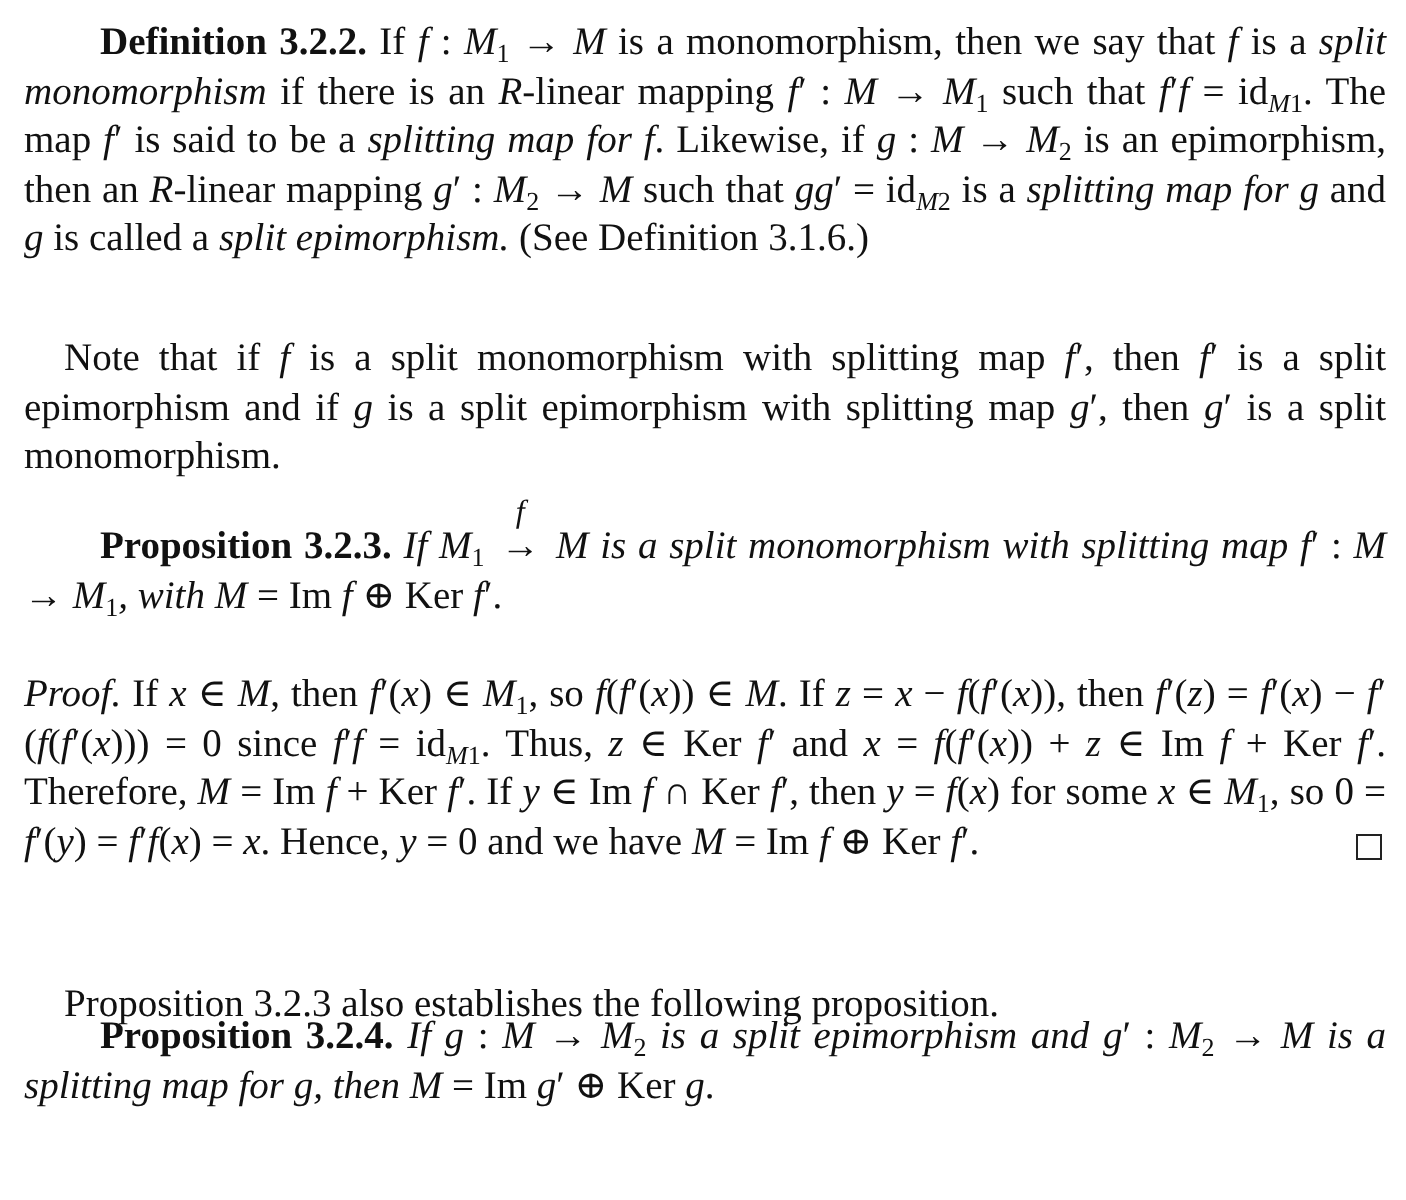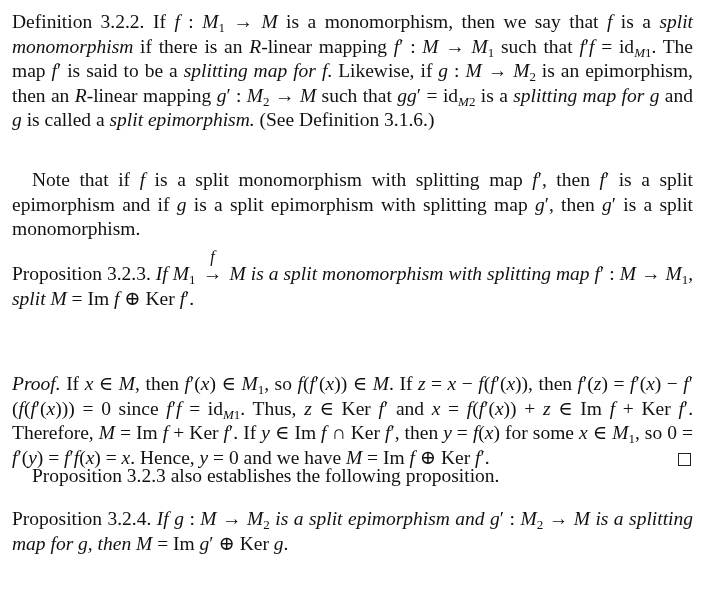--- a/index.html
+++ b/index.html
@@ -6,21 +6,21 @@
     body {
       width: 703px; height: 600px; overflow: hidden;
       font-family: "Liberation Serif", "DejaVu Serif", serif;
       color: #111;
       font-size: 19.5px;
       line-height: 24.5px;
     }
     .page { position: relative; padding: 0 12px 0 12px; }
     .block { position: absolute; left: 12px; right: 10px; text-align: justify; }
     .block p { margin: 0; }
-    .b { font-weight: normal; }
+    .b { font-weight: bold; margin-left: 38px; }
     .i { font-style: italic; }
     .sub { font-size: 13px; vertical-align: -4px; line-height: 0; }
     .indent { text-indent: 20px; }
     .qed {
       float: right; display: inline-block; width: 11px; height: 11px;
       border: 1.3px solid #222; margin-top: 7px; margin-right: 2px;
     }
     .stack { display: inline-block; position: relative; width: 24px; text-align: center; }
     .stack .over { position: absolute; left: 0; right: 0; top: -17px; font-style: italic; font-size: 16px; }
   </style>
@@ -36,33 +36,33 @@
     </p>
   </div>
 
   <div class="block" style="top:168px;">
     <p class="indent">Note that if <i>f</i> is a split monomorphism with splitting map <i>f</i>′, then <i>f</i>′ is a split epimorphism and if <i>g</i> is a split epimorphism with splitting map <i>g</i>′, then <i>g</i>′ is a split monomorphism.</p>
   </div>
 
   <div class="block" style="top:262px;">
     <p>
       <span class="b">Proposition 3.2.3.</span>
-      <span><i>If M</i><span class="sub">1</span> </span><span class="stack"><span class="over">f</span><span>→</span></span><span> <i>M is a split monomorphism with splitting map f</i>′ : <i>M</i> → <i>M</i><span class="sub">1</span><i>, split M</i> = Im <i>f</i> ⊕ Ker <i>f</i>′.</span>
+      <span><i>If M</i><span class="sub">1</span> </span><span class="stack"><span class="over">f</span><span>→</span></span><span> <i>M is a split monomorphism with splitting map f</i>′ : <i>M</i> → <i>M</i><span class="sub">1</span><i>, with M</i> = Im <i>f</i> ⊕ Ker <i>f</i>′.</span>
     </p>
   </div>
 
-  <div class="block" style="top:336px;margin-top:36px;">
+  <div class="block" style="top:336px;">
     <p>
       <span class="i">Proof.</span>
       <span>If <i>x</i> ∈ <i>M</i>, then <i>f</i>′(<i>x</i>) ∈ <i>M</i><span class="sub">1</span>, so <i>f</i>(<i>f</i>′(<i>x</i>)) ∈ <i>M</i>. If <i>z</i> = <i>x</i> − <i>f</i>(<i>f</i>′(<i>x</i>)), then <i>f</i>′(<i>z</i>) = <i>f</i>′(<i>x</i>) − <i>f</i>′(<i>f</i>(<i>f</i>′(<i>x</i>))) = 0 since <i>f</i>′<i>f</i> = id<span class="sub"><i>M</i>1</span>. Thus, <i>z</i> ∈ Ker <i>f</i>′ and <i>x</i> = <i>f</i>(<i>f</i>′(<i>x</i>)) + <i>z</i> ∈ Im <i>f</i> + Ker <i>f</i>′. Therefore, <i>M</i> = Im <i>f</i> + Ker <i>f</i>′. If <i>y</i> ∈ Im <i>f</i> ∩ Ker <i>f</i>′, then <i>y</i> = <i>f</i>(<i>x</i>) for some <i>x</i> ∈ <i>M</i><span class="sub">1</span>, so 0 = <i>f</i>′(<i>y</i>) = <i>f</i>′<i>f</i>(<i>x</i>) = <i>x</i>. Hence, <i>y</i> = 0 and we have <i>M</i> = Im <i>f</i> ⊕ Ker <i>f</i>′.</span>
       <span class="qed"></span>
     </p>
   </div>
 
-  <div class="block" style="top:464px;">
+  <div class="block" style="top:491px;">
     <p class="indent">Proposition 3.2.3 also establishes the following proposition.</p>
   </div>
 
   <div class="block" style="top:507px;">
     <p>
       <span class="b">Proposition 3.2.4.</span>
       <span><i>If g</i> : <i>M</i> → <i>M</i><span class="sub">2</span> <i>is a split epimorphism and g</i>′ : <i>M</i><span class="sub">2</span> → <i>M is a splitting map for g, then M</i> = Im <i>g</i>′ ⊕ Ker <i>g</i>.</span>
     </p>
   </div>
 

